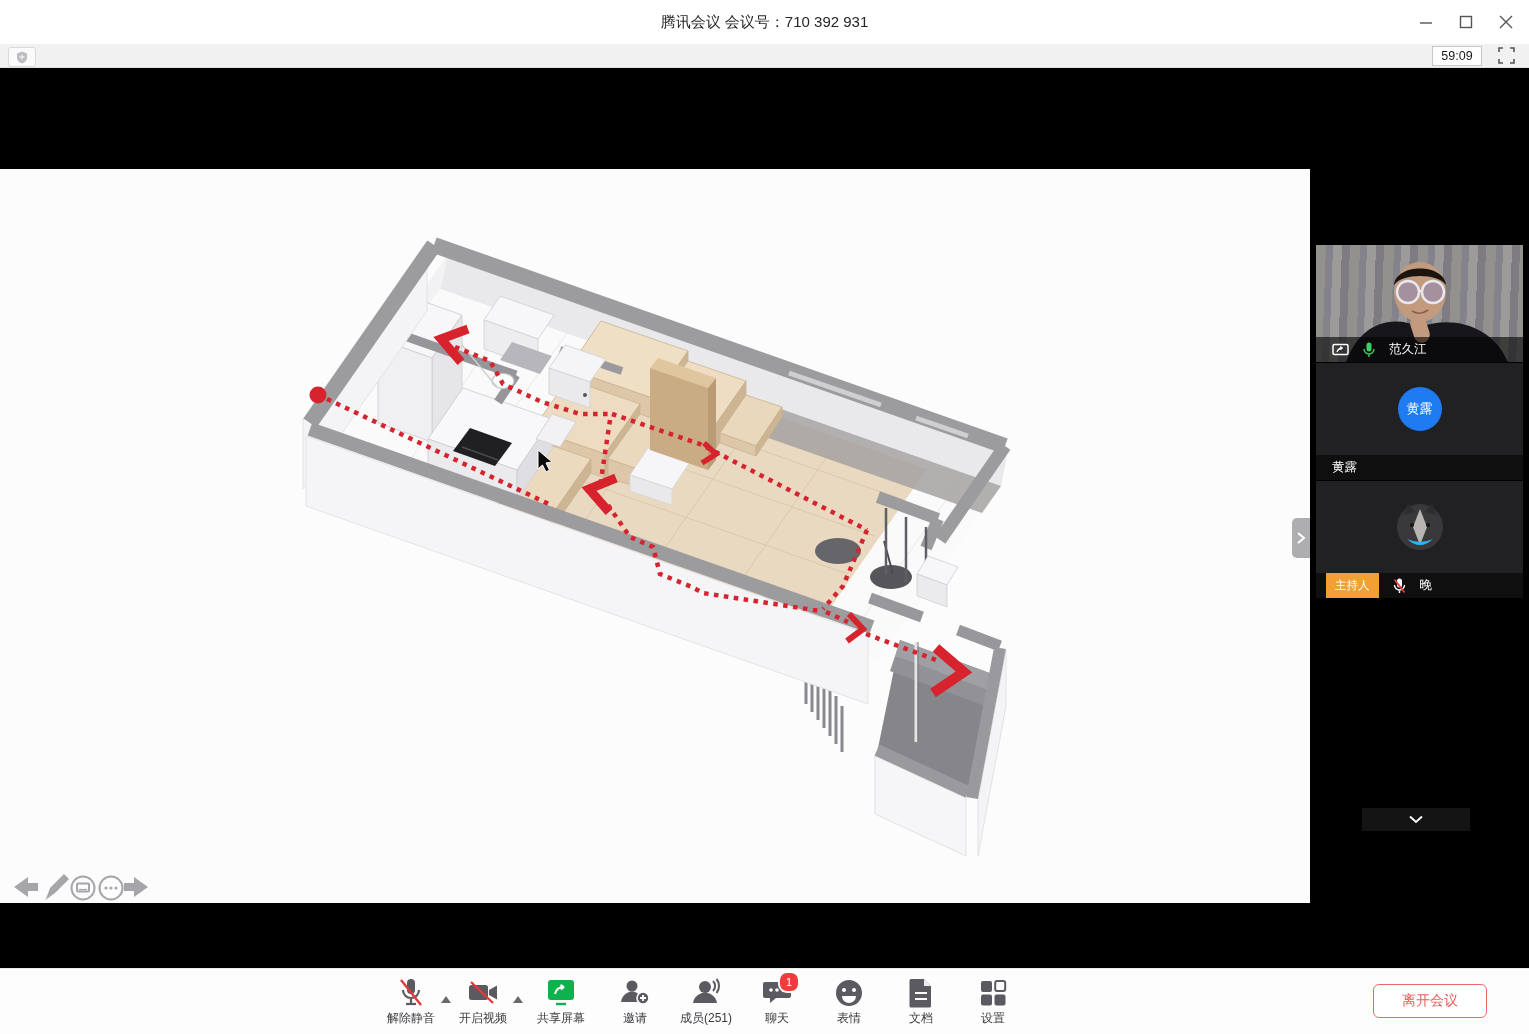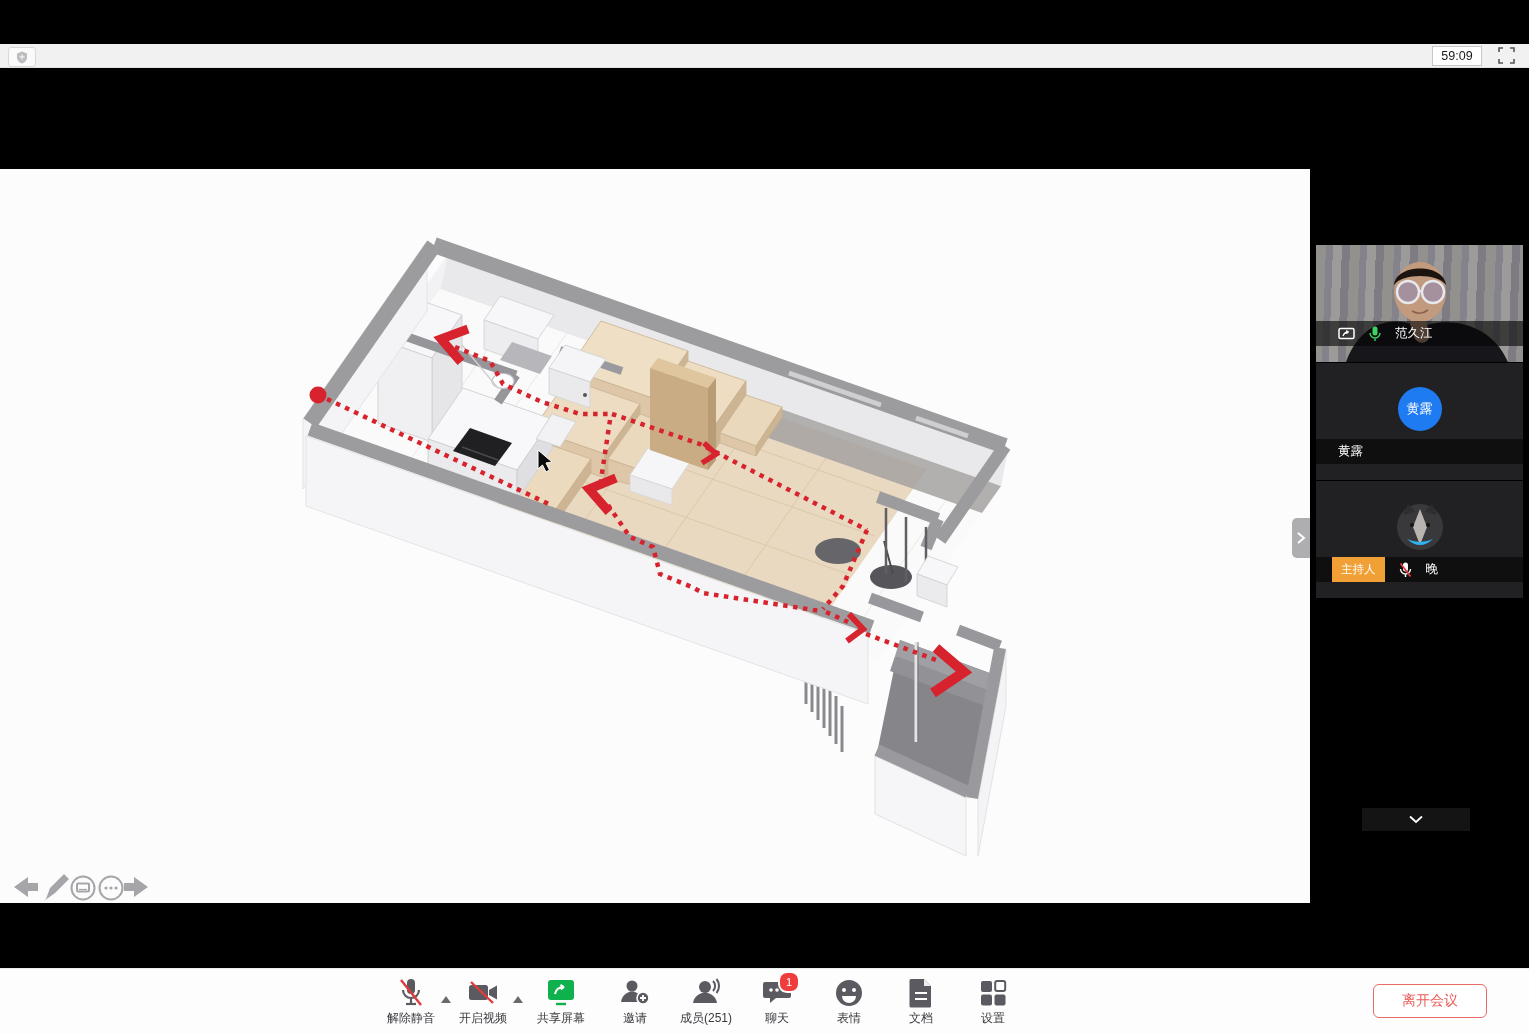--- a/index.html
+++ b/index.html
@@ -26,22 +26,22 @@
   .stage{position:absolute;left:0;top:68px;width:1529px;height:900px;background:#000;}
   .canvas{position:absolute;left:0;top:101px;width:1310px;height:734px;background:#fcfcfd;}
   .plan{position:absolute;left:0;top:0;}
   .annot{position:absolute;left:6px;top:700px;}
   .expandtab{position:absolute;right:0;top:349px;width:18px;height:40px;background:#aeaeb1;
        border-radius:5px 0 0 5px;display:flex;align-items:center;justify-content:center;}
 
   
   .sidebar{position:absolute;left:1316px;top:177px;width:207px;}
   .tile{position:relative;width:207px;height:117px;margin-bottom:1px;background:#212124;overflow:hidden;}
-  .namebar{position:absolute;left:0;right:0;bottom:16px;height:25px;background:rgba(5,5,5,.62);
-       display:flex;align-items:center;gap:14px;padding-left:22px;color:#fff;font-size:12.5px;}
+  .namebar{position:absolute;left:0;right:0;bottom:0;height:25px;background:rgba(5,5,5,.62);
+       display:flex;align-items:center;gap:14px;padding-left:16px;color:#fff;font-size:12.5px;}
   .hostbadge{height:25px;line-height:25px;padding:0 9px;background:#f0a035;color:#fff;
        font-size:11.5px;margin-left:-6px;}
   .avatarwrap{position:absolute;left:0;top:0;right:0;bottom:25px;display:flex;align-items:center;justify-content:center;}
   .bluecircle{width:44px;height:44px;border-radius:50%;background:#1f7bf2;color:#fff;
        display:flex;align-items:center;justify-content:center;font-size:13px;}
   .video1{position:absolute;inset:0;background:repeating-linear-gradient(92deg,#93918e 0 10px,#84828a 10px 17px,#9c9b99 17px 26px,#7e7c82 26px 34px);}
   .collapsestrip{position:absolute;left:46px;top:563px;width:108px;height:23px;background:#141414;
        display:flex;align-items:center;justify-content:center;}
 
   
@@ -54,20 +54,40 @@
   .badge{position:absolute;top:-6px;left:16px;min-width:18px;height:18px;border-radius:9px;background:#ef3c3c;
        color:#fff;font-size:11px;display:flex;align-items:center;justify-content:center;border:2px solid #fdfdfe;}
   .leavebtn{position:absolute;right:42px;top:15px;padding:7px 28px;border:1px solid #e86a66;border-radius:6px;
        color:#e85d59;font-size:14px;background:#fff;}
 </style>
 </head>
 <body>
 
 <div class="app">
 
+  <div class="titlebar">
+    <div class="title">腾讯会议 会议号：710 392 931</div>
+    <div class="wincontrols">
+      <div class="winbtn">
+        <svg width="14" height="14">
+            <line x1="1" y1="8" x2="13" y2="8" stroke="#555" stroke-width="1.4"></line>
+          </svg>
+      </div>
+      <div class="winbtn">
+        <svg width="14" height="14">
+            <rect x="1.5" y="1.5" width="11" height="11" fill="none" stroke="#555" stroke-width="1.4"></rect>
+          </svg>
+      </div>
+      <div class="winbtn">
+        <svg width="14" height="14">
+            <path d="M1,1 L13,13 M13,1 L1,13" stroke="#555" stroke-width="1.4"></path>
+          </svg>
+      </div>
+    </div>
+  </div>
 
   <div class="statusbar">
     <div class="shieldbox">
       <svg width="12" height="13" viewBox="0 0 12 13">
           <path d="M6,0.5 L11,2.4 V6.2 C11,9.4 8.8,11.6 6,12.5 C3.2,11.6 1,9.4 1,6.2 V2.4 Z" fill="#bcbcc1"></path>
           <path d="M6,3.4 V8.4 M3.5,5.9 H8.5" stroke="#f1f1f2" stroke-width="1.3"></path>
         </svg>
     </div>
     <div class="timerbox">59:09</div>
     <div class="fsicon">

